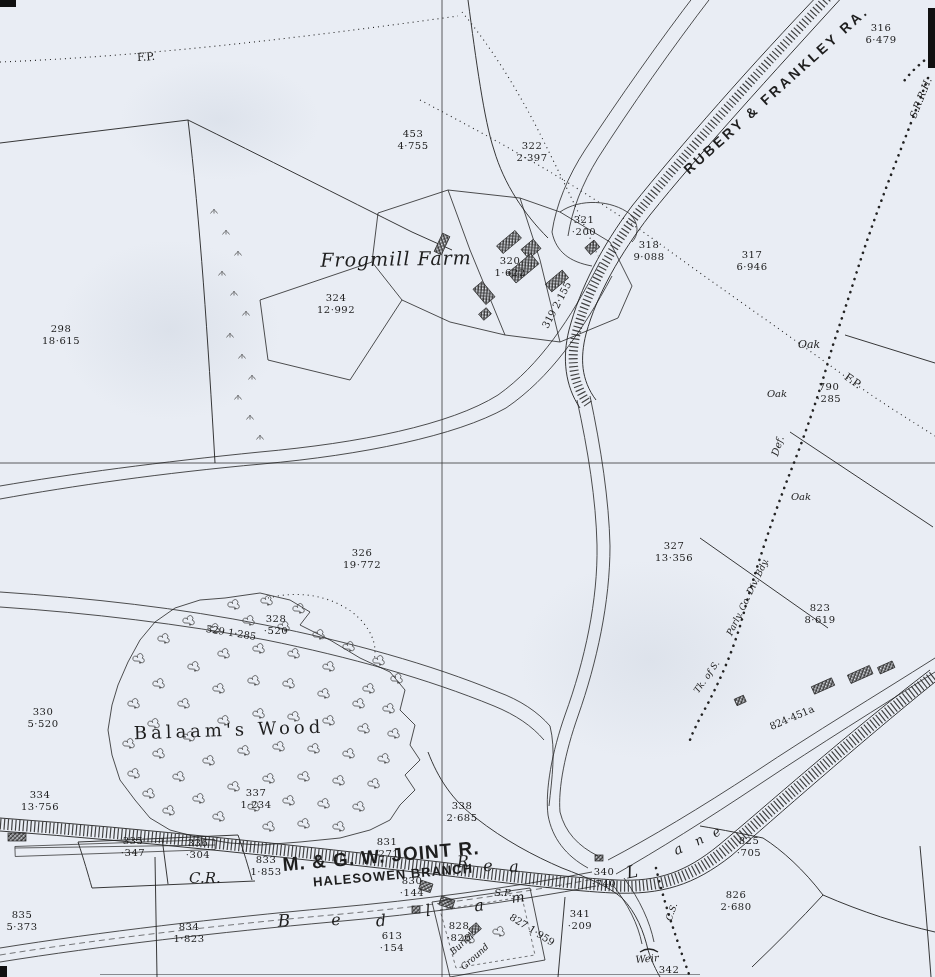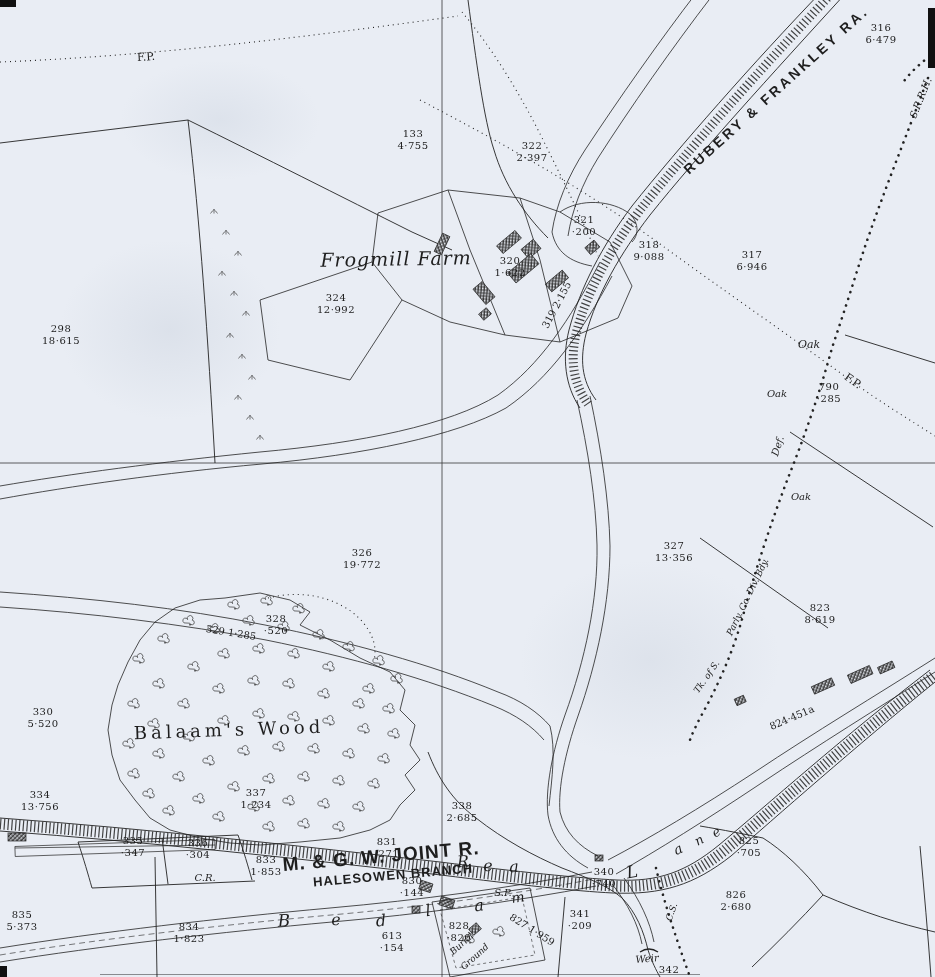--- a/index.html
+++ b/index.html
@@ -265,21 +265,21 @@
       <div class="lbl it" style="left: 777px; top: 394px; font-size: 10px; transform: translate(-50%, -50%) rotate(0deg);">Oak</div>
       <div class="lbl it" style="left: 778px; top: 446px; font-size: 10px; transform: translate(-50%, -50%) rotate(-72deg);">Def.</div>
       <div class="lbl it" style="left: 801px; top: 497px; font-size: 10px; transform: translate(-50%, -50%) rotate(0deg);">Oak</div>
       <div class="lbl it" style="left: 748px; top: 597px; font-size: 9px; transform: translate(-50%, -50%) rotate(-64deg);">Parly. Co. Div. Bdy.</div>
       <div class="lbl it" style="left: 707px; top: 677px; font-size: 9px; transform: translate(-50%, -50%) rotate(-55deg);">Tk. of S.</div>
       <div class="lbl rm" style="left: 231px; top: 633px; font-size: 10px; transform: translate(-50%, -50%) rotate(9deg);">329 1·285</div>
       <div class="lbl rm" style="left: 229px; top: 730px; font-size: 18px; letter-spacing: 4px; transform: translate(-50%, -50%) rotate(-2deg);">Balaam's Wood</div>
       <div class="lbl rm" style="left: 792px; top: 718px; font-size: 10px; transform: translate(-50%, -50%) rotate(-23deg);">824·451a</div>
       <div class="lbl sans" style="left: 381px; top: 856px; font-size: 19px; letter-spacing: 1px; transform: translate(-50%, -50%) rotate(-5deg);">M. &amp; G. W. JOINT R.</div>
       <div class="lbl sans" style="left: 393px; top: 875px; font-size: 13px; letter-spacing: 1px; transform: translate(-50%, -50%) rotate(-5deg);">HALESOWEN BRANCH</div>
-      <div class="lbl it" style="left: 205px; top: 878px; font-size: 10px; transform: translate(-50%, -50%) rotate(0deg);">C.R.</div>
+      <div class="lbl it" style="left: 205px; top: 878px; font-size: 15px; transform: translate(-50%, -50%) rotate(0deg);">C.R.</div>
       <div class="lbl it" style="left: 503px; top: 893px; font-size: 10px; transform: translate(-50%, -50%) rotate(0deg);">S.P.</div>
       <div class="lbl rm" style="left: 532px; top: 930px; font-size: 10px; transform: translate(-50%, -50%) rotate(32deg);">827 1·959</div>
       <div class="lbl it" style="left: 462px; top: 944px; font-size: 9px; transform: translate(-50%, -50%) rotate(-42deg);">Burial</div>
       <div class="lbl it" style="left: 475px; top: 957px; font-size: 9px; transform: translate(-50%, -50%) rotate(-42deg);">Ground</div>
       <div class="lbl it" style="left: 647px; top: 959px; font-size: 10px; transform: translate(-50%, -50%) rotate(-5deg);">Weir</div>
       <div class="lbl it" style="left: 672px; top: 912px; font-size: 9px; transform: translate(-50%, -50%) rotate(-70deg);">C.S.</div>
       <div class="lbl it" style="left: 463px; top: 862px; font-size: 16px; transform: translate(-50%, -50%) rotate(-3deg);">R</div>
       <div class="lbl it" style="left: 488px; top: 866px; font-size: 16px; transform: translate(-50%, -50%) rotate(-3deg);">e</div>
       <div class="lbl it" style="left: 514px; top: 867px; font-size: 16px; transform: translate(-50%, -50%) rotate(-3deg);">a</div>
       <div class="lbl it" style="left: 284px; top: 921px; font-size: 17px; transform: translate(-50%, -50%) rotate(-3deg);">B</div>
@@ -290,21 +290,21 @@
       <div class="lbl it" style="left: 518px; top: 897px; font-size: 14px; transform: translate(-50%, -50%) rotate(-8deg);">m</div>
       <div class="lbl it" style="left: 632px; top: 872px; font-size: 17px; transform: translate(-50%, -50%) rotate(-10deg);">L</div>
       <div class="lbl it" style="left: 678px; top: 849px; font-size: 14px; transform: translate(-50%, -50%) rotate(-25deg);">a</div>
       <div class="lbl it" style="left: 699px; top: 840px; font-size: 13px; transform: translate(-50%, -50%) rotate(-28deg);">n</div>
       <div class="lbl it" style="left: 716px; top: 832px; font-size: 13px; transform: translate(-50%, -50%) rotate(-30deg);">e</div>
       <div class="parcel" style="left: 881px; top: 33px;">
         <span class="num">316</span>
         <span class="area">6·479</span>
       </div>
       <div class="parcel" style="left: 413px; top: 139px;">
-        <span class="num">133</span>
+        <span class="num">453</span>
         <span class="area">4·755</span>
       </div>
       <div class="parcel" style="left: 532px; top: 151px;">
         <span class="num">322</span>
         <span class="area">2·397</span>
       </div>
       <div class="parcel" style="left: 584px; top: 225px;">
         <span class="num">321</span>
         <span class="area">·200</span>
       </div>

